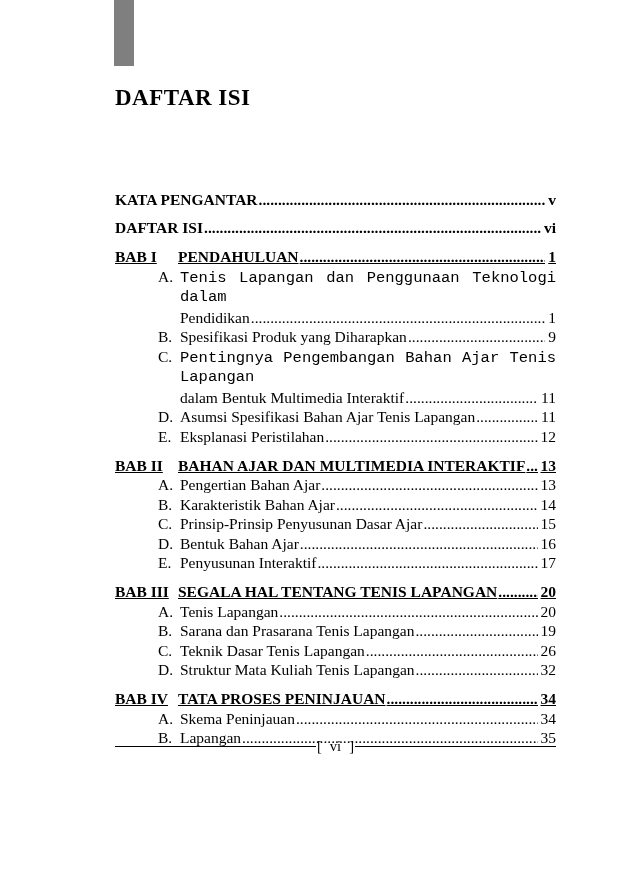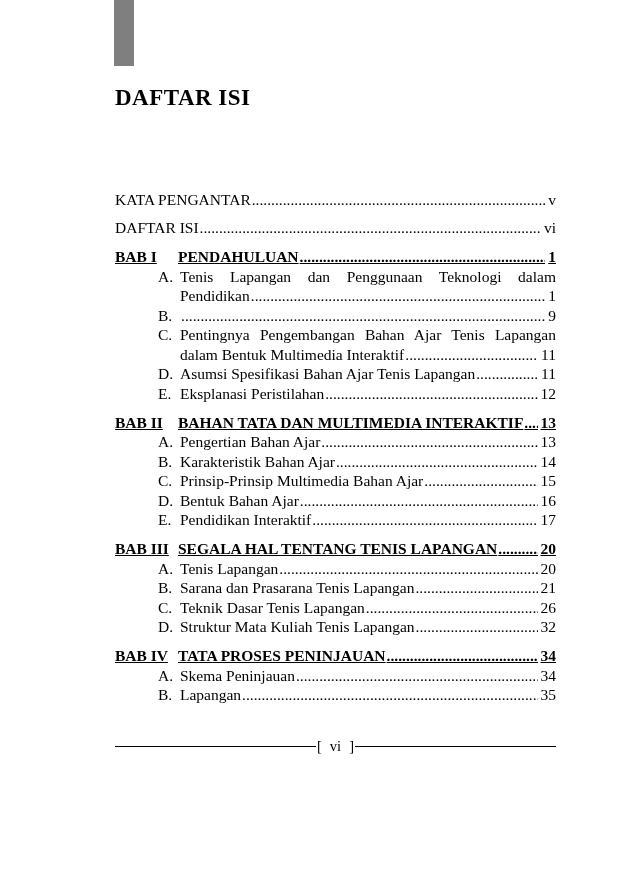--- a/index.html
+++ b/index.html
@@ -8,28 +8,28 @@
     background:#ffffff;
     color:#000000;
     font-family:"Liberation Serif","DejaVu Serif",serif;
     position:relative;
     overflow:hidden;
   }
   .accent-bar { position:absolute; left:114px; top:0; width:20px; height:66px; background:#7f7f7f; }
   .page-title { position:absolute; left:115px; top:85px; font-size:23px; font-weight:bold; letter-spacing:.5px; line-height:26px; }
   .toc { position:absolute; left:115px; top:190px; width:441px; font-size:15.5px; line-height:19.5px; }
   .row { display:flex; align-items:baseline; }
-  .front-row { font-weight:normal;text-align:right; }
+  .front-row { font-weight:bold;text-align:right; }
   .front-row + .front-row { margin-top:8.5px; }
   .chapter-row { font-weight:bold; margin-top:9.5px;text-decoration:underline; }
   .chnum { flex:none; width:63px; }
   .chtitle { flex:none; }
   .letter { flex:none; width:22px; margin-left:43px; }
   .ibody { flex:1; min-width:0; display:block; }
-  .jline { display:block; text-align:justify; text-align-last:justify; }
+  .jline { display:block; text-align:justify; text-align-last:justify;font-family:Liberation Mono, monospace; }
   .lastline { display:flex; align-items:flex-start; }
   .itext { flex:none; }
   .dots { flex:1; min-width:0; overflow:hidden; white-space:nowrap; padding-left:1px; }
   .dots::after { content:"..................................................................................................................................................................."; }
   .pg { flex:none; padding-left:3px; }
   .footer { position:absolute; left:115px; top:736px; width:441px; display:flex; align-items:center; font-size:14.5px; line-height:20px; }
   .fline { flex:1; border-top:1.5px solid #000; }
   .fbracket { padding:0 1px; }
   .fnum { padding:0 7px; }
 </style>
@@ -65,20 +65,21 @@
           <span class="itext">Pendidikan</span>
           <span class="dots"></span>
           <span class="pg">1</span>
         </span>
       </span>
     </div>
     <div class="row item-row">
       <span class="letter">B.</span>
       <span class="ibody">
         <span class="lastline">
+          <span class="itext">Spesifikasi Produk yang Diharapkan</span>
           <span class="dots"></span>
           <span class="pg">9</span>
         </span>
       </span>
     </div>
     <div class="row item-row">
       <span class="letter">C.</span>
       <span class="ibody">
         <span class="jline">Pentingnya Pengembangan Bahan Ajar Tenis Lapangan</span>
         <span class="lastline">
@@ -103,21 +104,21 @@
       <span class="ibody">
         <span class="lastline">
           <span class="itext">Eksplanasi Peristilahan</span>
           <span class="dots"></span>
           <span class="pg">12</span>
         </span>
       </span>
     </div>
     <div class="row chapter-row">
       <span class="chnum">BAB II</span>
-      <span class="chtitle">BAHAN TATA DAN MULTIMEDIA INTERAKTIF</span>
+      <span class="chtitle">BAHAN AJAR DAN MULTIMEDIA INTERAKTIF</span>
       <span class="dots"></span>
       <span class="pg">13</span>
     </div>
     <div class="row item-row">
       <span class="letter">A.</span>
       <span class="ibody">
         <span class="lastline">
           <span class="itext">Pengertian Bahan Ajar</span>
           <span class="dots"></span>
           <span class="pg">13</span>
@@ -131,41 +132,41 @@
           <span class="itext">Karakteristik Bahan Ajar</span>
           <span class="dots"></span>
           <span class="pg">14</span>
         </span>
       </span>
     </div>
     <div class="row item-row">
       <span class="letter">C.</span>
       <span class="ibody">
         <span class="lastline">
-          <span class="itext">Prinsip-Prinsip Multimedia Bahan Ajar</span>
+          <span class="itext">Prinsip-Prinsip Penyusunan Dasar Ajar</span>
           <span class="dots"></span>
           <span class="pg">15</span>
         </span>
       </span>
     </div>
     <div class="row item-row">
       <span class="letter">D.</span>
       <span class="ibody">
         <span class="lastline">
           <span class="itext">Bentuk Bahan Ajar</span>
           <span class="dots"></span>
           <span class="pg">16</span>
         </span>
       </span>
     </div>
     <div class="row item-row">
       <span class="letter">E.</span>
       <span class="ibody">
         <span class="lastline">
-          <span class="itext">Pendidikan Interaktif</span>
+          <span class="itext">Penyusunan Interaktif</span>
           <span class="dots"></span>
           <span class="pg">17</span>
         </span>
       </span>
     </div>
     <div class="row chapter-row">
       <span class="chnum">BAB III</span>
       <span class="chtitle">SEGALA HAL TENTANG TENIS LAPANGAN</span>
       <span class="dots"></span>
       <span class="pg">20</span>
@@ -179,21 +180,21 @@
           <span class="pg">20</span>
         </span>
       </span>
     </div>
     <div class="row item-row">
       <span class="letter">B.</span>
       <span class="ibody">
         <span class="lastline">
           <span class="itext">Sarana dan Prasarana Tenis Lapangan</span>
           <span class="dots"></span>
-          <span class="pg">21</span>
+          <span class="pg">19</span>
         </span>
       </span>
     </div>
     <div class="row item-row">
       <span class="letter">C.</span>
       <span class="ibody">
         <span class="lastline">
           <span class="itext">Teknik Dasar Tenis Lapangan</span>
           <span class="dots"></span>
           <span class="pg">26</span>

